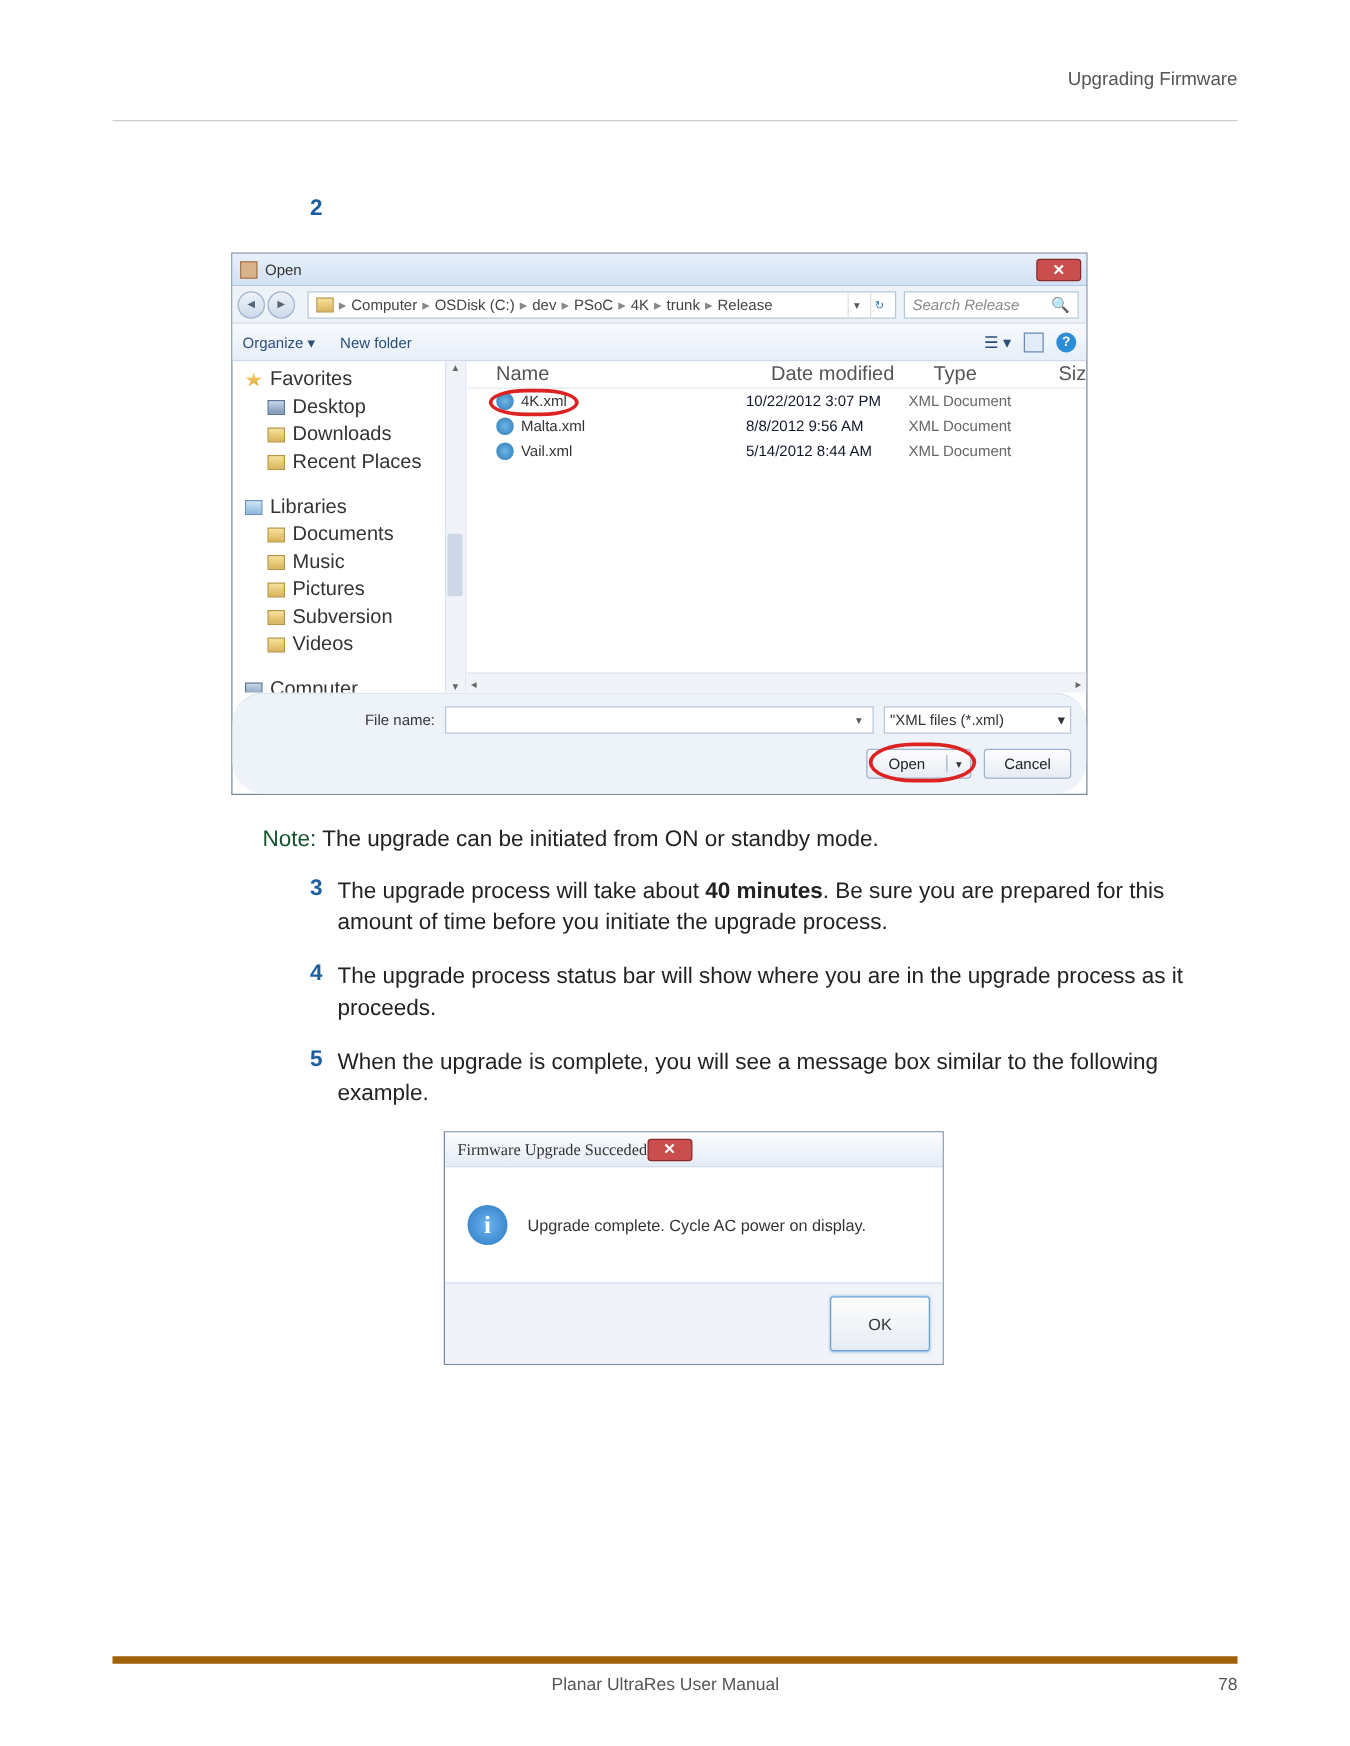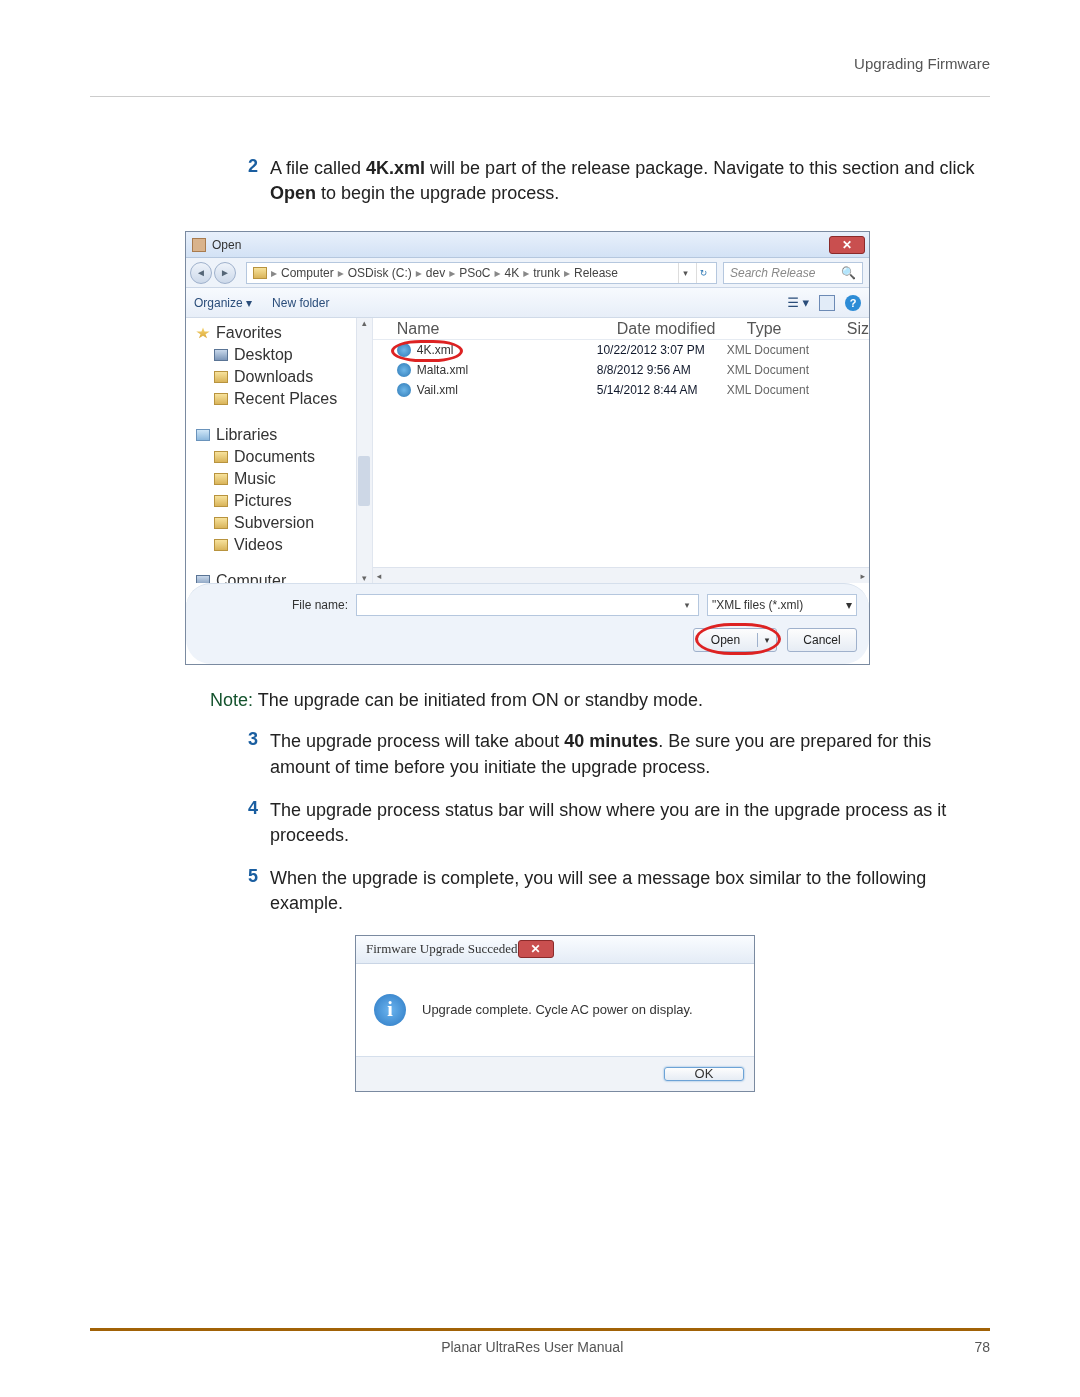--- a/index.html
+++ b/index.html
@@ -229,46 +229,43 @@
     width:32px; height:32px; border-radius:50%;
     background:radial-gradient(#6bb4ef,#2b78c2);
     display:flex; align-items:center; justify-content:center;
     color:#fff; font-weight:bold; font-family:Georgia,serif; font-size:20px;
   }
   .msg-footer {
     background:#f0f3f8; border-top:1px solid #d5dfec;
     padding: 10px; display:flex; justify-content:flex-end;
   }
   .msg-btn {
-    height:14px; width:80px;
+    height:44px; width:80px;
     background:linear-gradient(#fdfdfd,#e6ecf4);
     border:1px solid #6da3d6; border-radius:3px;
     display:flex; align-items:center; justify-content:center;
     font-size:13px; box-shadow: 0 0 2px #6da3d6;
   }
 
   .footer-bar {
     position:absolute; bottom: 42px; left:90px; right:90px;
-    border-top: 3px solid #a16207;
+    border-top: 6px solid #a16207;
     padding-top: 8px;
     display:flex; justify-content:space-between;
     font-size: 14px; color:#555;
   }
 </style>
 </head>
 <body>
 
 <div class="page">
   <div class="header-text">Upgrading Firmware</div>
 
   <div class="step">
     <div class="step-num">2</div>
-    <div class="step-body">
-      <span>A file called </span><b>4K.xml</b><span> will be part of the release package. Navigate to this section and click </span><b>Open</b><span> to begin the upgrade process.</span>
-    </div>
   </div>
 
   <div class="win-dialog">
     <div class="win-titlebar">
       <div class="win-title">
         <span class="win-title-icon"></span>
         <span>Open</span>
       </div>
       <div class="win-close">✕</div>
     </div>

